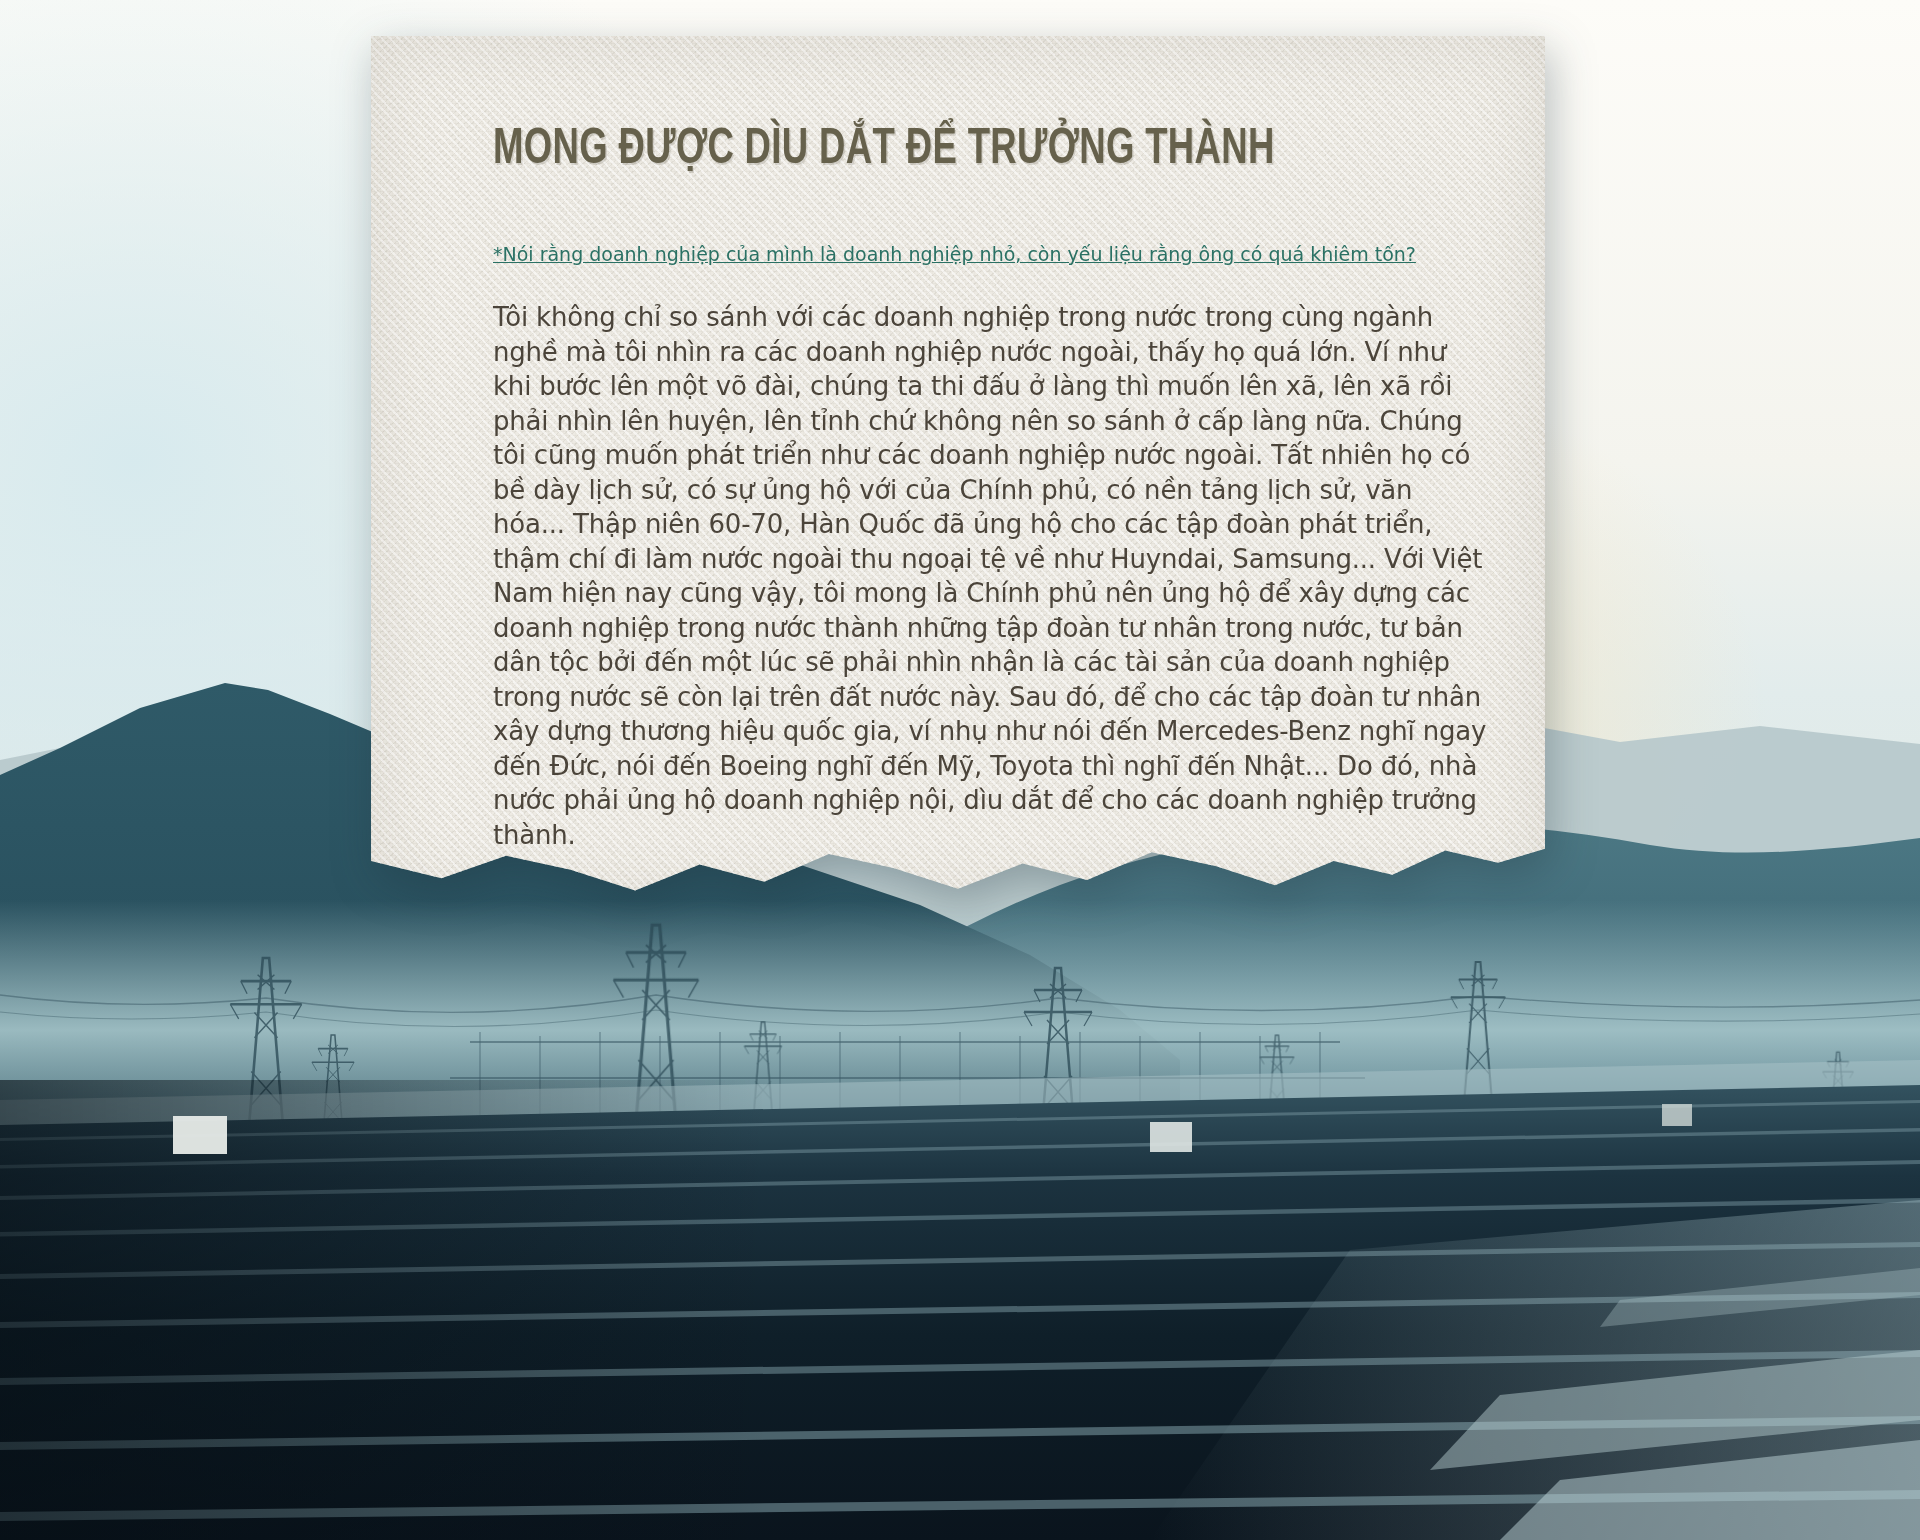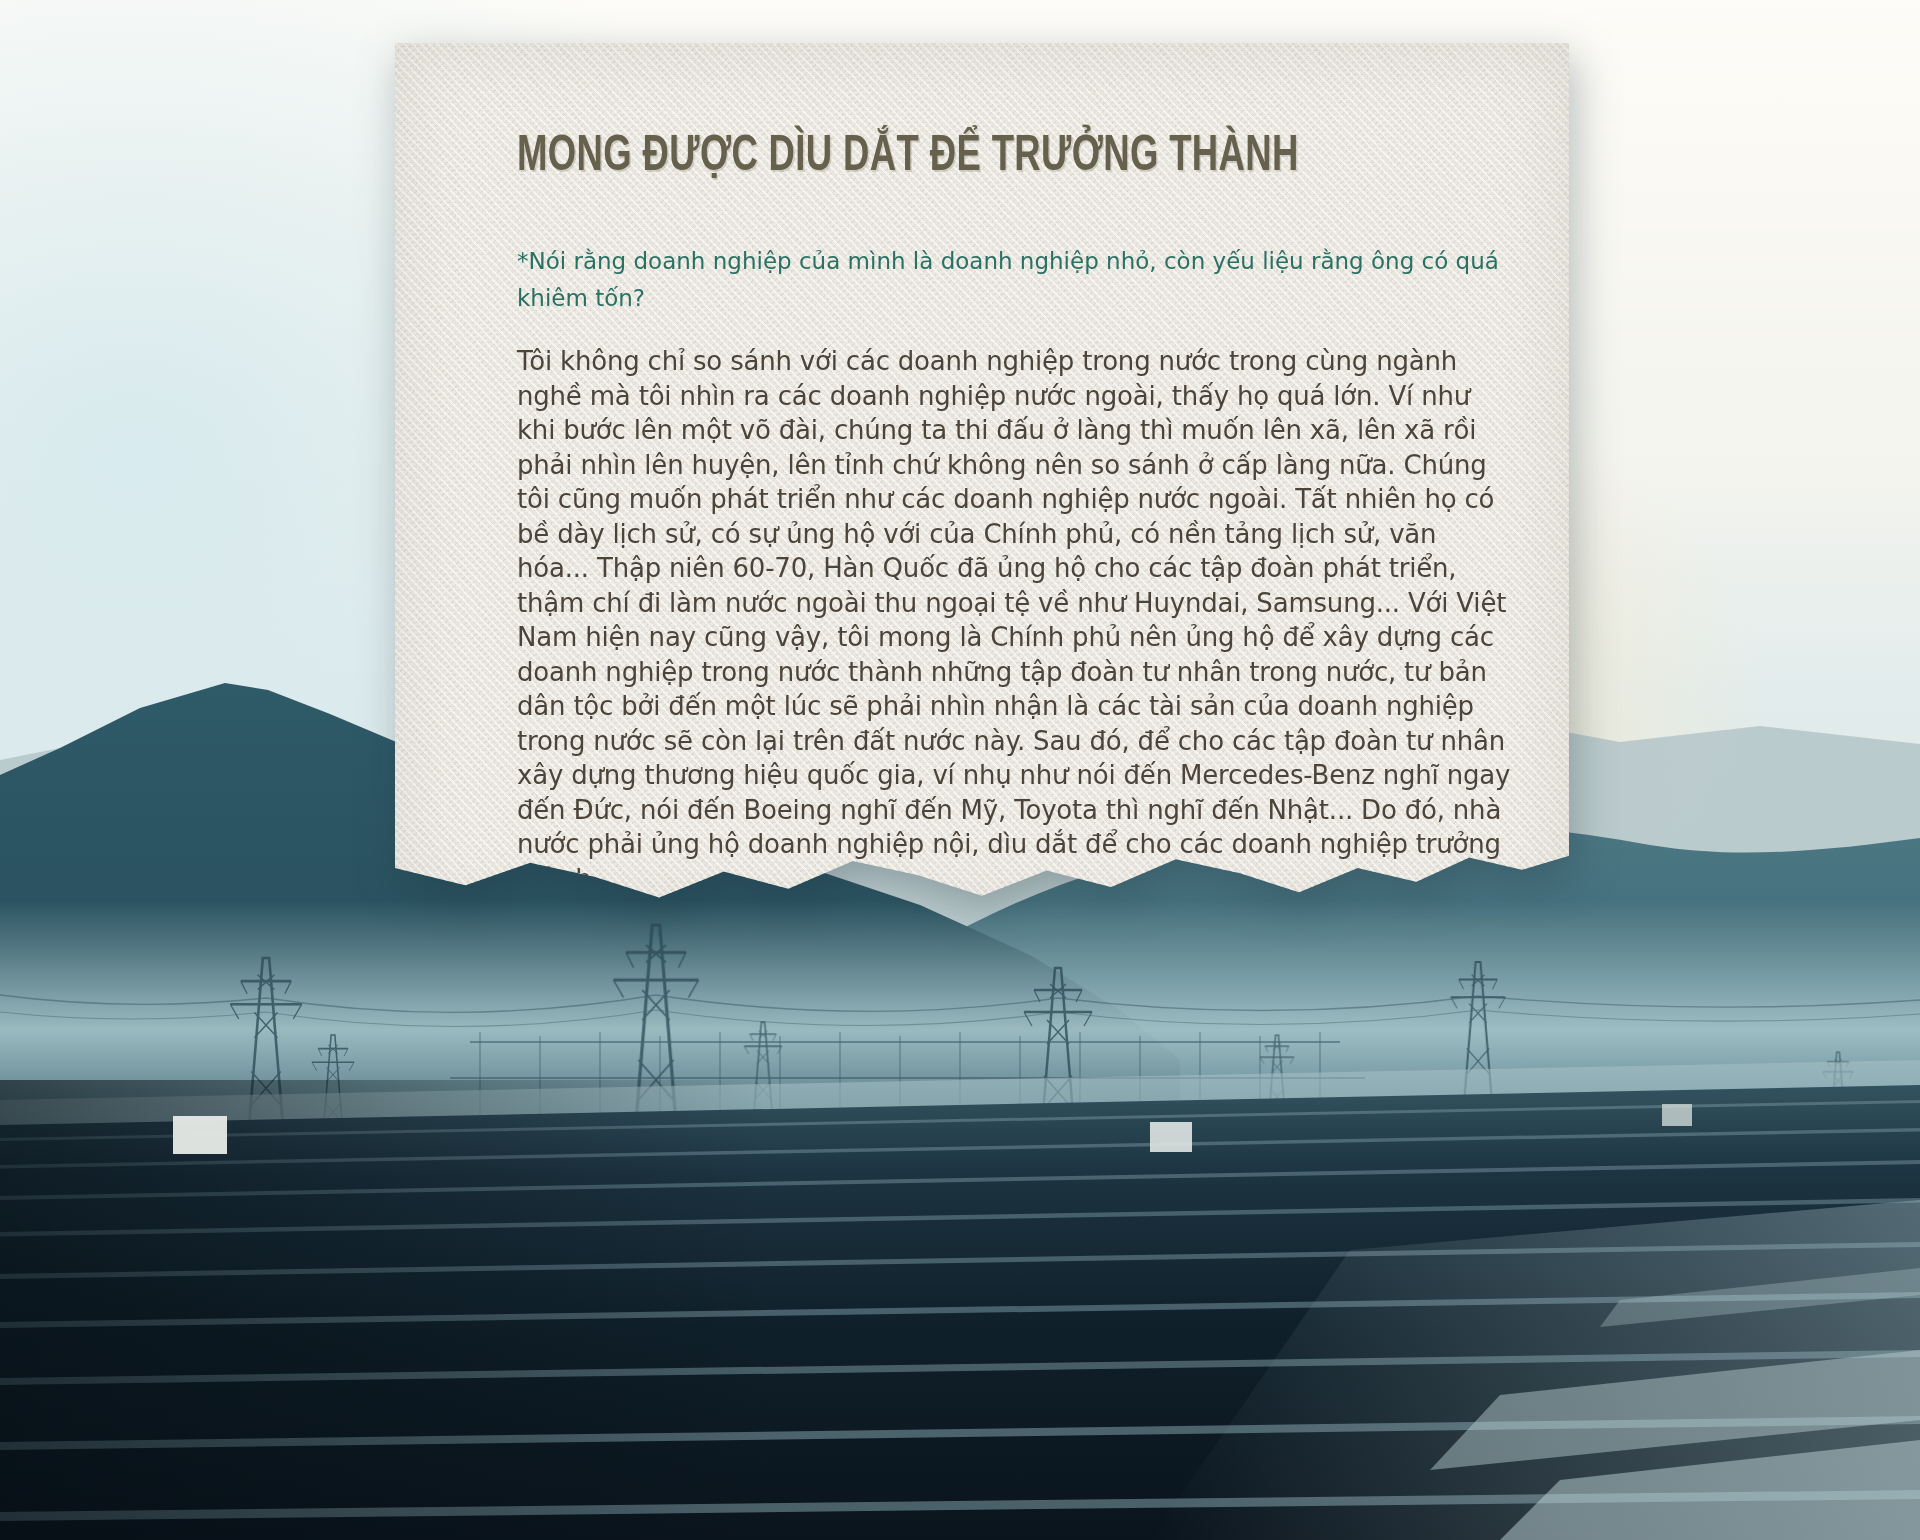--- a/index.html
+++ b/index.html
@@ -4,23 +4,22 @@
 <style>
   html,body{margin:0;padding:0;}
   body{
     width:1920px;height:1540px;position:relative;overflow:hidden;
     font-family:"DejaVu Sans",sans-serif;background:#eef0ec;
   }
   #bg{position:absolute;left:0;top:0;width:1920px;height:1540px;display:block;}
 
   
   .card-wrap{
-    position:absolute;left:371px;top:43px;width:1174px;height:872px;
+    position:absolute;left:371px;top:36px;width:1174px;height:872px;
     filter:drop-shadow(6px 14px 22px rgba(25,45,55,.30));
-    margin-left:24px;
   }
   .card{
     width:100%;height:100%;box-sizing:border-box;
     padding:84px 56px 0 122px;
     background-color:#edeae3;
     background-image:
       repeating-linear-gradient(47deg, rgba(255,255,255,.55) 0 2px, rgba(255,255,255,0) 2px 6px),
       repeating-linear-gradient(-43deg, rgba(182,178,166,.22) 0 1px, rgba(0,0,0,0) 1px 5px),
       repeating-linear-gradient(0deg, rgba(198,194,183,.18) 0 1px, rgba(0,0,0,0) 1px 4px),
       repeating-linear-gradient(90deg, rgba(206,202,192,.12) 0 1px, rgba(0,0,0,0) 1px 3px);
@@ -33,21 +32,21 @@
   }
   .title{
     font-family:"Liberation Sans",sans-serif;
     font-weight:700;font-size:50px;line-height:52px;color:#66614c;
     transform:scaleX(.73);transform-origin:left center;white-space:nowrap;
     letter-spacing:.5px;margin:0;
     text-shadow:2px 2px 0 rgba(80,74,56,.18);
   }
   .question{
     margin:64px 0 0 0;max-width:996px;
-    font-size:23px;line-height:37px;color:#2a7164;
+    font-size:19px;line-height:37px;color:#2a7164;text-decoration:underline;
   }
   .answer{
     margin:27px 0 0 0;max-width:996px;
     font-size:26px;line-height:34.5px;color:#4b443a;
     letter-spacing:-.2px;text-align:left;
   }
 </style>
 </head>
 <body>
 

